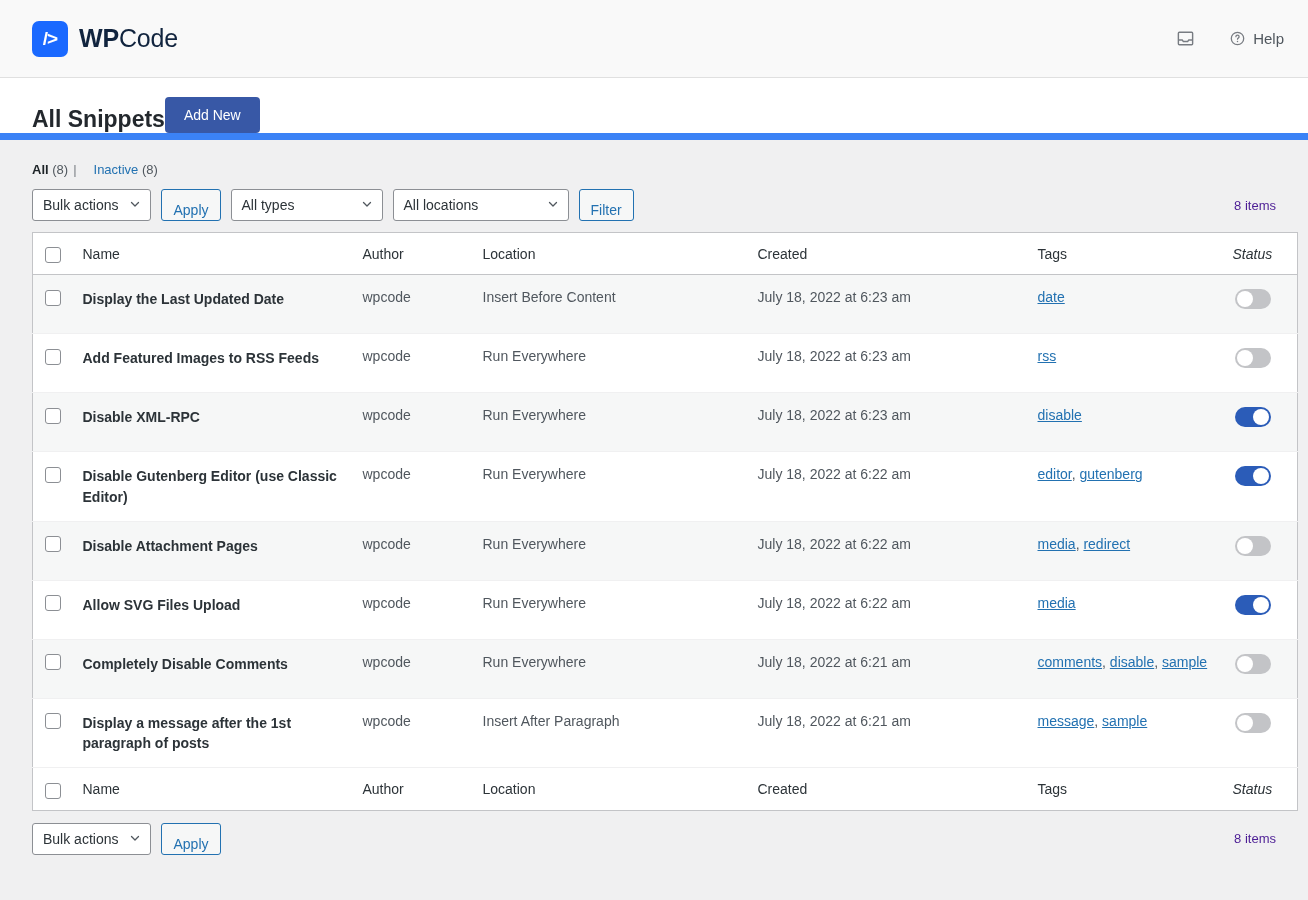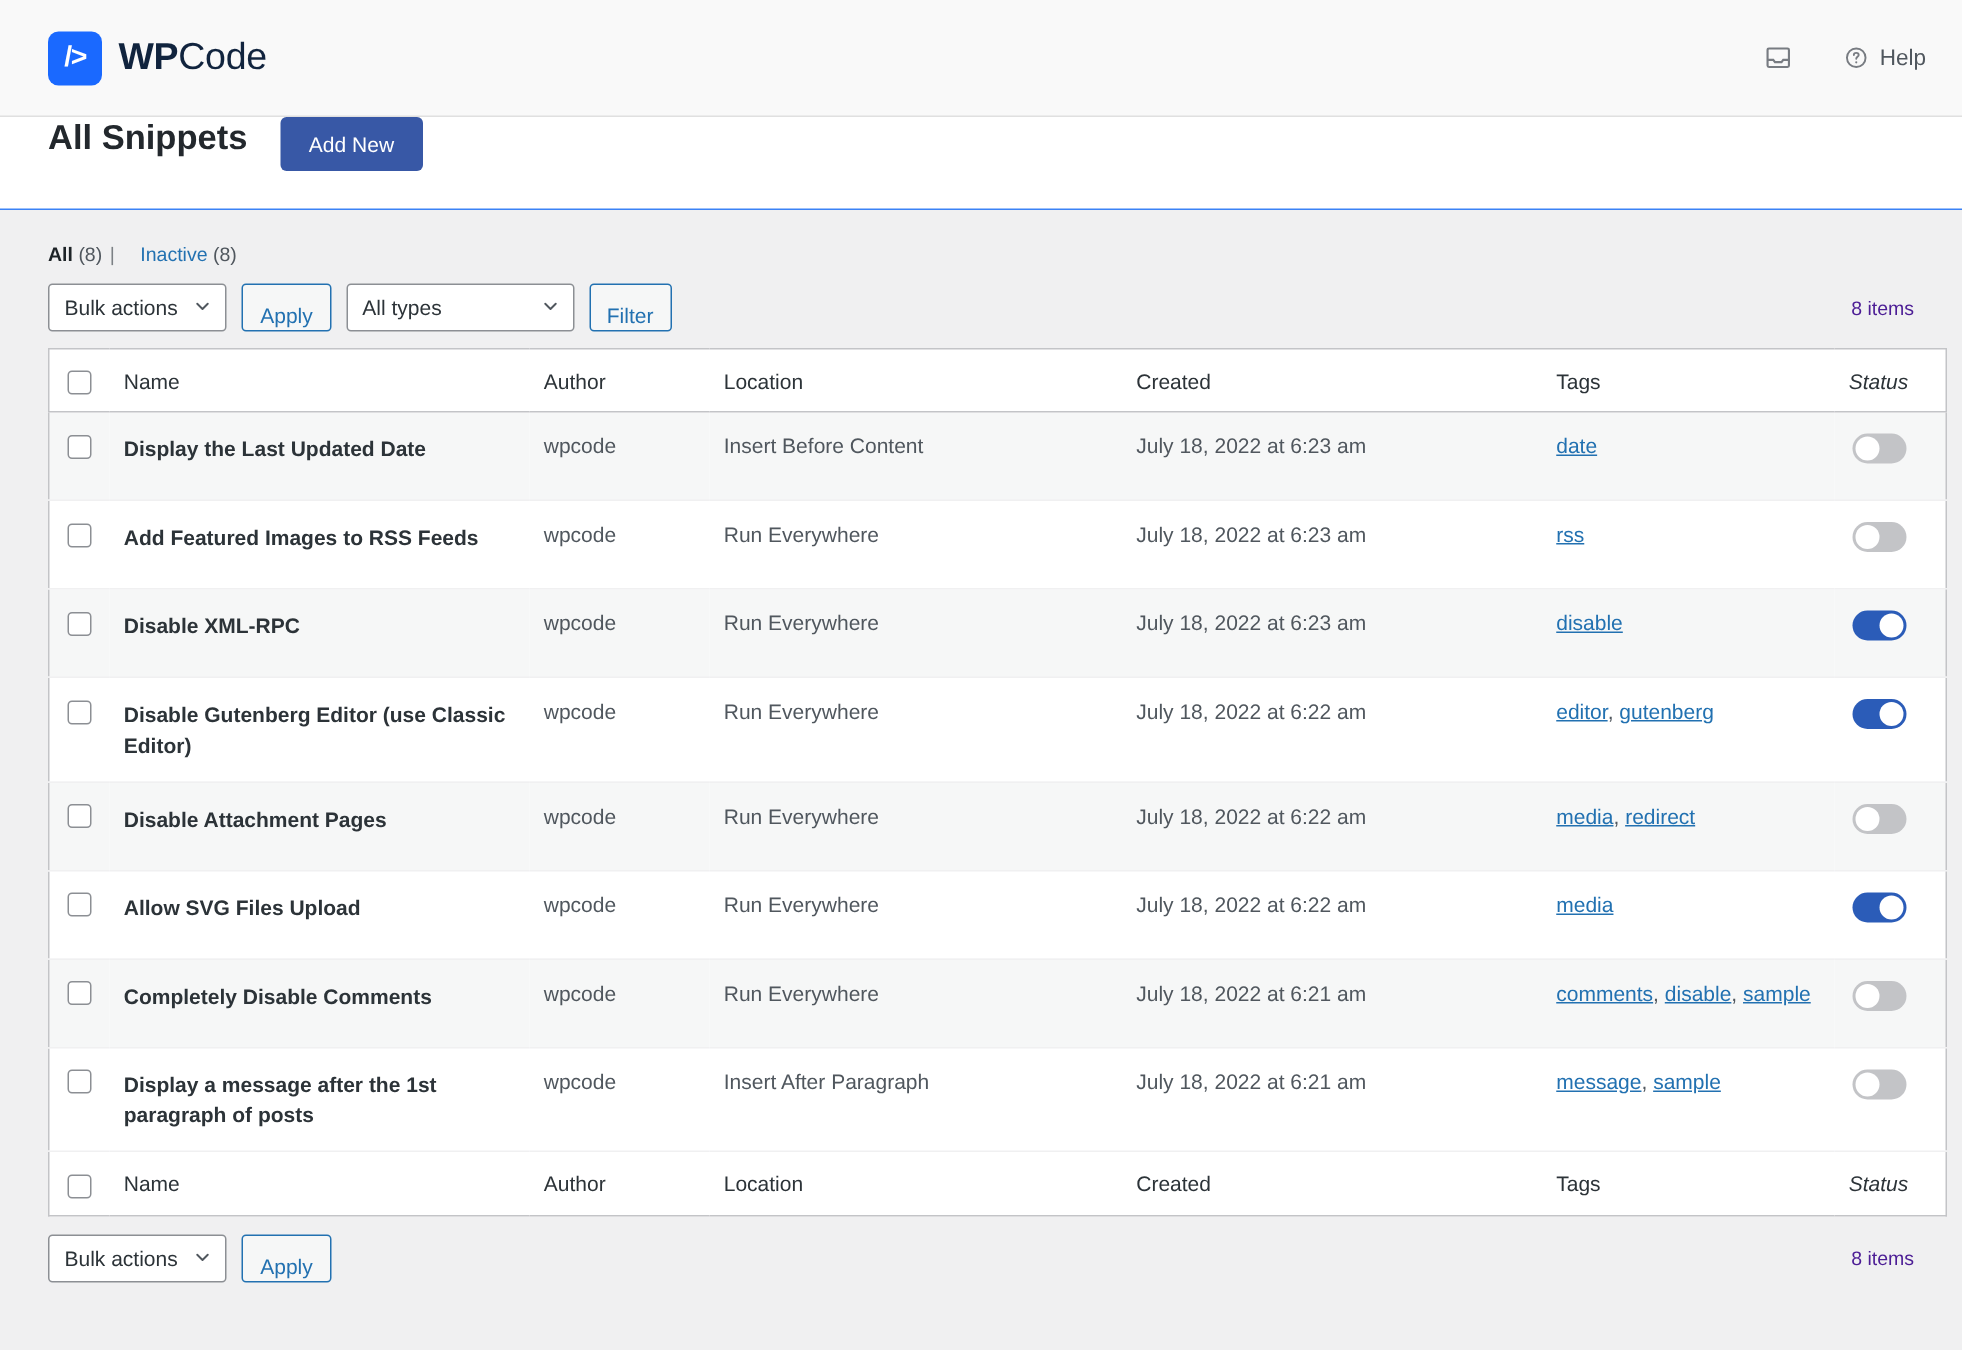--- a/index.html
+++ b/index.html
@@ -45,24 +45,23 @@
   .icon-btn { display: flex; align-items: center; cursor: pointer; }
   .help-link {
     display: flex; align-items: center; gap: 7px;
     font-size: 15px; color: #50575e; cursor: pointer;
   }
 
   
   .pagehead {
     height: 62px;
     background: #fff;
-    border-bottom: 1px solid #3b82f6;
-    display: flex; align-items: flex-start;
+    border-bottom: 7px solid #3b82f6;
+    display: flex; align-items: flex-end;
     padding: 0 32px;
-    gap: 22px;
   }
   .page-title { font-size: 23px; font-weight: bold; color: #23282d; }
   .btn-primary {
     background: #3858a6;
     color: #fff;
     border: none;
     border-radius: 4px;
     font-size: 14px;
     font-weight: normal;
     padding: 10px 19px;
@@ -264,20 +263,28 @@
     <button class="btn-secondary">Apply</button>
 
     <div class="select-box w-types">
       <span>All types</span>
       <span class="chev">
         <svg width="12" height="12" viewBox="0 0 12 12" fill="none" stroke="#50575e" stroke-width="1.3">
             <path d="M2.5 4.5 6 8l3.5-3.5" stroke-linecap="round" stroke-linejoin="round"></path>
           </svg>
       </span>
     </div>
+    <div class="select-box w-loc">
+      <span>All locations</span>
+      <span class="chev">
+        <svg width="12" height="12" viewBox="0 0 12 12" fill="none" stroke="#50575e" stroke-width="1.3">
+            <path d="M2.5 4.5 6 8l3.5-3.5" stroke-linecap="round" stroke-linejoin="round"></path>
+          </svg>
+      </span>
+    </div>
     <button class="btn-secondary">Filter</button>
 
     <div class="items-count">8 items</div>
   </div>
 
   <table class="wp-table">
     <thead>
       <tr>
         <th class="col-cb">
           <span class="cb"></span>

